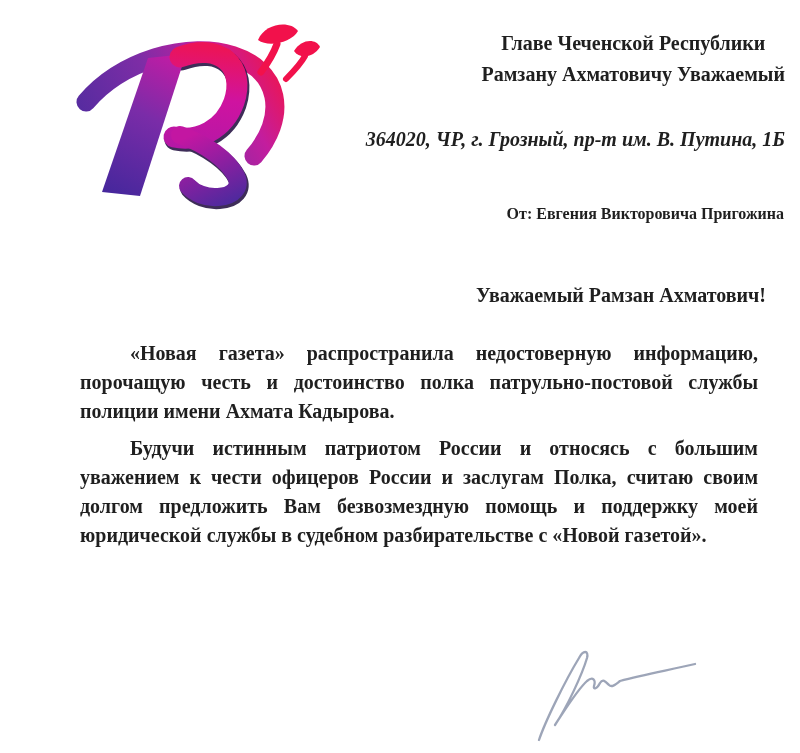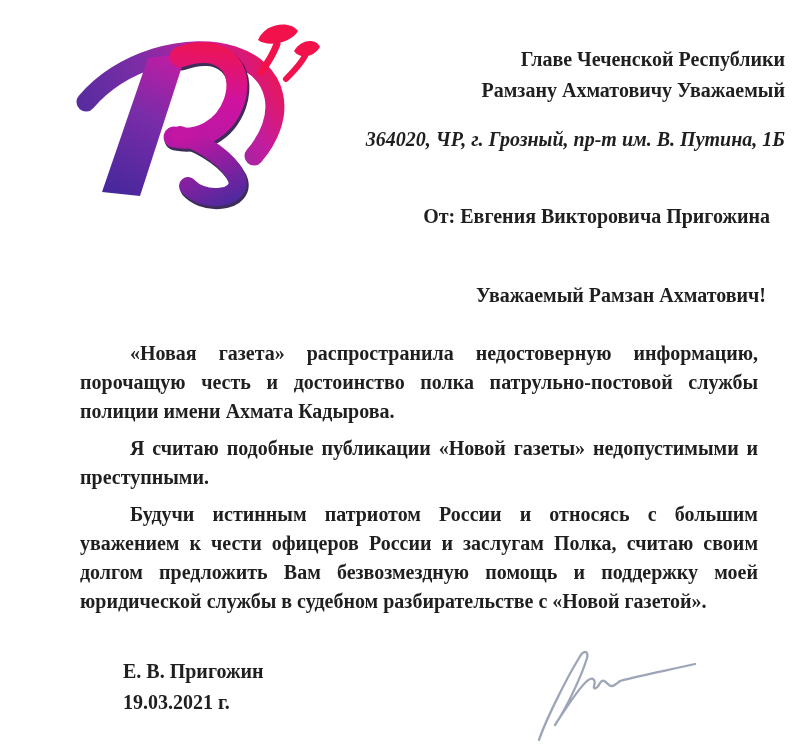--- a/index.html
+++ b/index.html
@@ -8,31 +8,31 @@
     width: 800px;
     height: 753px;
     background: #ffffff;
     overflow: hidden;
     font-family: "Liberation Serif", "DejaVu Serif", serif;
     font-weight: 700;
     color: #1f1f1f;
   }
   .logo { position: absolute; left: 62px; top: 10px; }
   .recipient {
-    position: absolute; top: 44px; right: 15px;
-    text-align: right; font-size: 20px; line-height: 31px;
+    position: absolute; top: 28px; right: 15px;
+    text-align: center; font-size: 20px; line-height: 31px;
     white-space: nowrap;
   }
   .address {
     position: absolute; top: 128px; right: 15px;
     font-size: 20px; white-space: nowrap; font-style: italic;
   }
   .from {
-    position: absolute; top: 205px; right: 30px;
-    font-size: 20px; white-space: nowrap;
+    position: absolute; top: 205px; right: 16px;
+    font-size: 16px; white-space: nowrap;
   }
   .salutation {
     position: absolute; top: 284px; left: 72px; width: 694px;
     text-align: right; font-size: 20px;
   }
   .body {
     position: absolute; top: 331px; left: 72px; width: 694px;
     font-size: 20px; line-height: 29px; text-align: justify;
   }
   .body p { margin: 8px; text-indent: 50px; }
@@ -101,28 +101,23 @@
   </div>
 
   <div class="address">364020, ЧР, г. Грозный, пр-т им. В. Путина, 1Б</div>
 
   <div class="from">От: Евгения Викторовича Пригожина</div>
 
   <div class="salutation">Уважаемый Рамзан Ахматович!</div>
 
   <div class="body">
     <p>«Новая газета» распространила недостоверную информацию, порочащую честь и достоинство полка патрульно-постовой службы полиции имени Ахмата Кадырова.</p>
-    <p>Я считаю подобные публикации «Новой газеты» недопустимыми и преступными.</p>
     <p>Будучи истинным патриотом России и относясь с большим уважением к чести офицеров России и заслугам Полка, считаю своим долгом предложить Вам безвозмездную помощь и поддержку моей юридической службы в судебном разбирательстве с «Новой газетой».</p>
   </div>
 
-  <div class="sigblock">
-    <div>Е. В. Пригожин</div>
-    <div>19.03.2021 г.</div>
-  </div>
 
   <svg class="signature-svg" width="210" height="125" viewBox="0 0 210 125" aria-hidden="true">
     <path d="M 34 114
              C 40 96 60 55 74 32
              C 78 24 84 24 82 32
              C 77 49 62 81 50 99
              C 58 87 72 64 82 55
              C 88 50 91 54 89 60
              C 88 64 92 63 95 57
              C 98 52 101 56 104 59

